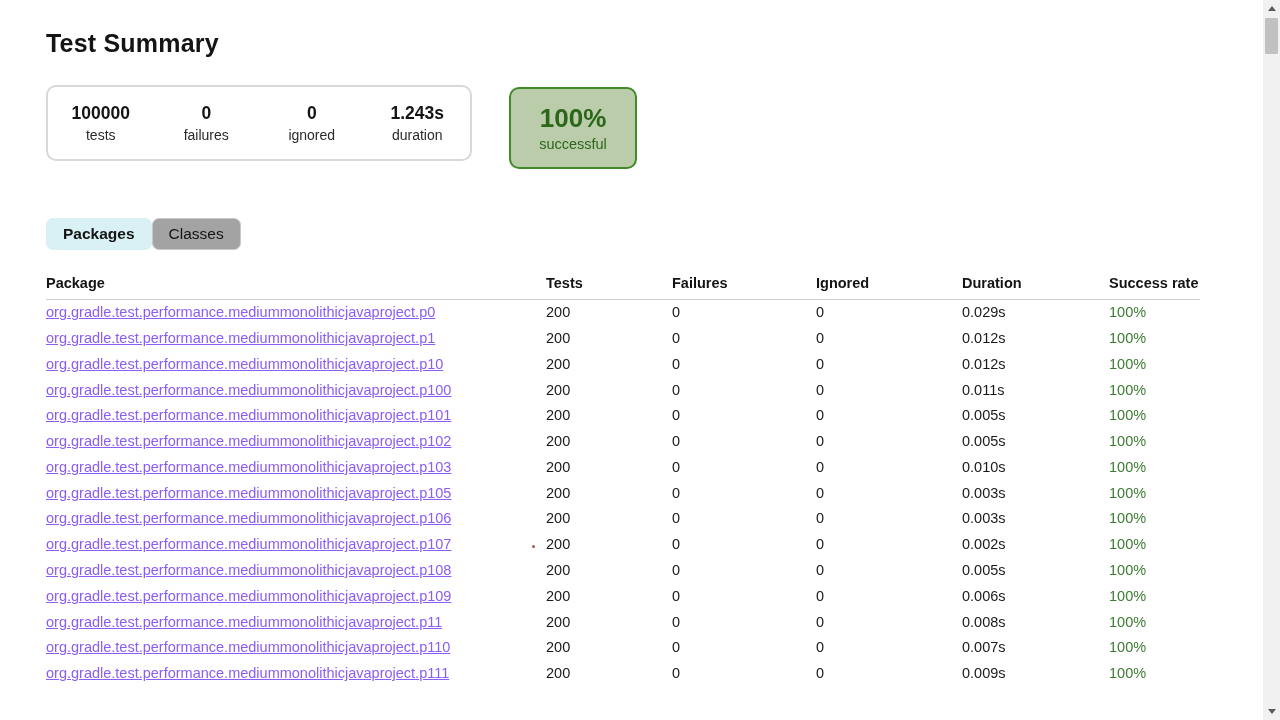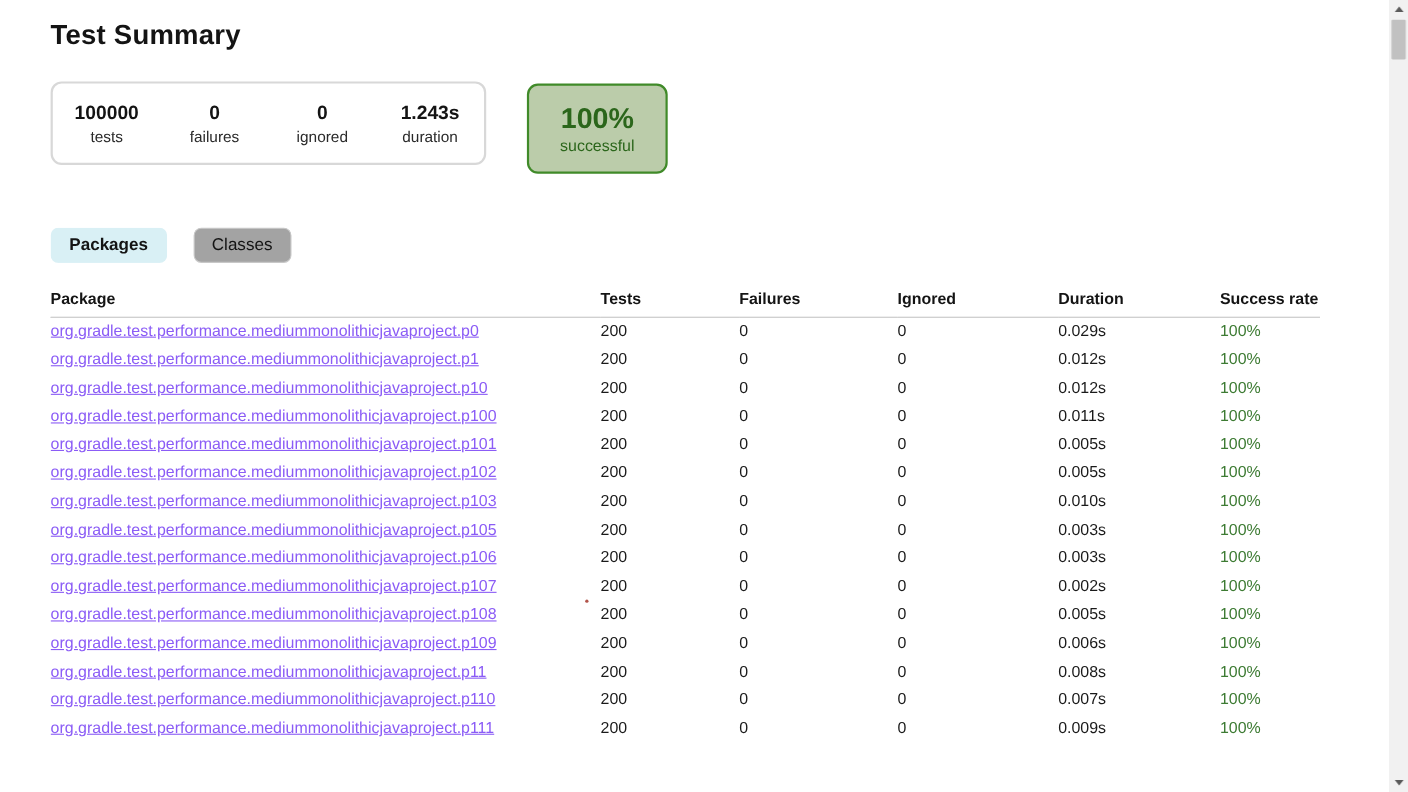--- a/index.html
+++ b/index.html
@@ -7,37 +7,37 @@
     margin: 0; padding: 0;
     width: 1280px; height: 720px;
     background: #ffffff;
     overflow: hidden;
     font-family: "Liberation Sans", sans-serif;
     color: #1a1a1a;
   }
   .page {
     position: relative;
     width: 1263px; height: 720px;
-    padding: 18px 28px 0 46px;
+    padding: 29px 28px 0 46px;
     overflow: hidden;
   }
   h1.page-title {
     margin: 0 0 27px 0;
     font-size: 25px;
     font-weight: bold;
     color: #141414;
     letter-spacing: 0.2px;
   }
   
   .summary-row {
     display: flex;
     align-items: flex-start;
   }
   .summary-group {
-    width: 396px;
+    width: 426px;
     height: 76px;
     border: 2px solid #d8d8d8;
     border-radius: 10px;
     display: flex;
     align-items: center;
     background: #ffffff;
   }
   .stat {
     flex: 1;
     text-align: center;
@@ -75,21 +75,20 @@
   }
   .success-badge .success-label {
     font-size: 14.5px;
     color: #2b661b;
     margin-top: 4px;
   }
   
   .tabs {
     margin-top: 49px;
     display: flex;
-    gap: 24px;
     align-items: center;
   }
   .tab {
     border-radius: 7px;
     font-size: 15.5px;
     padding: 6px 16px;
     cursor: pointer;
     border: 1px solid transparent;
     color: #141414;
   }

